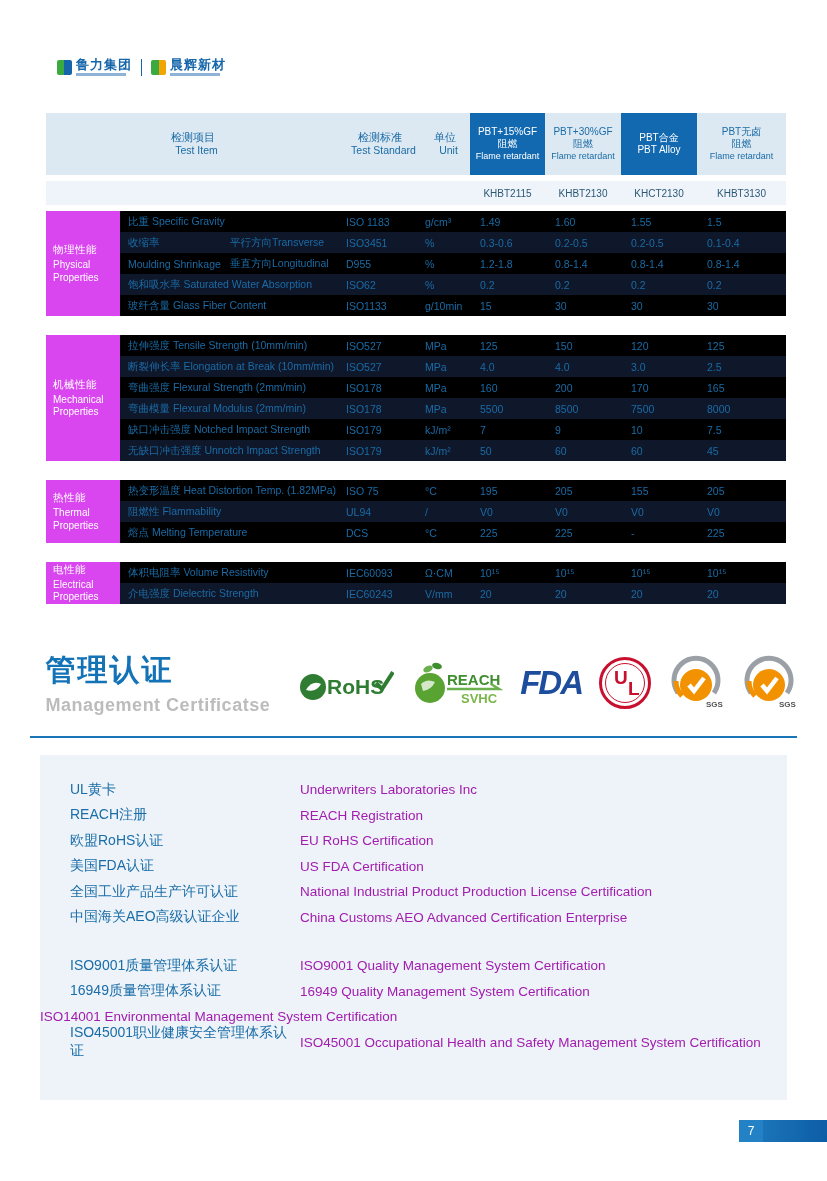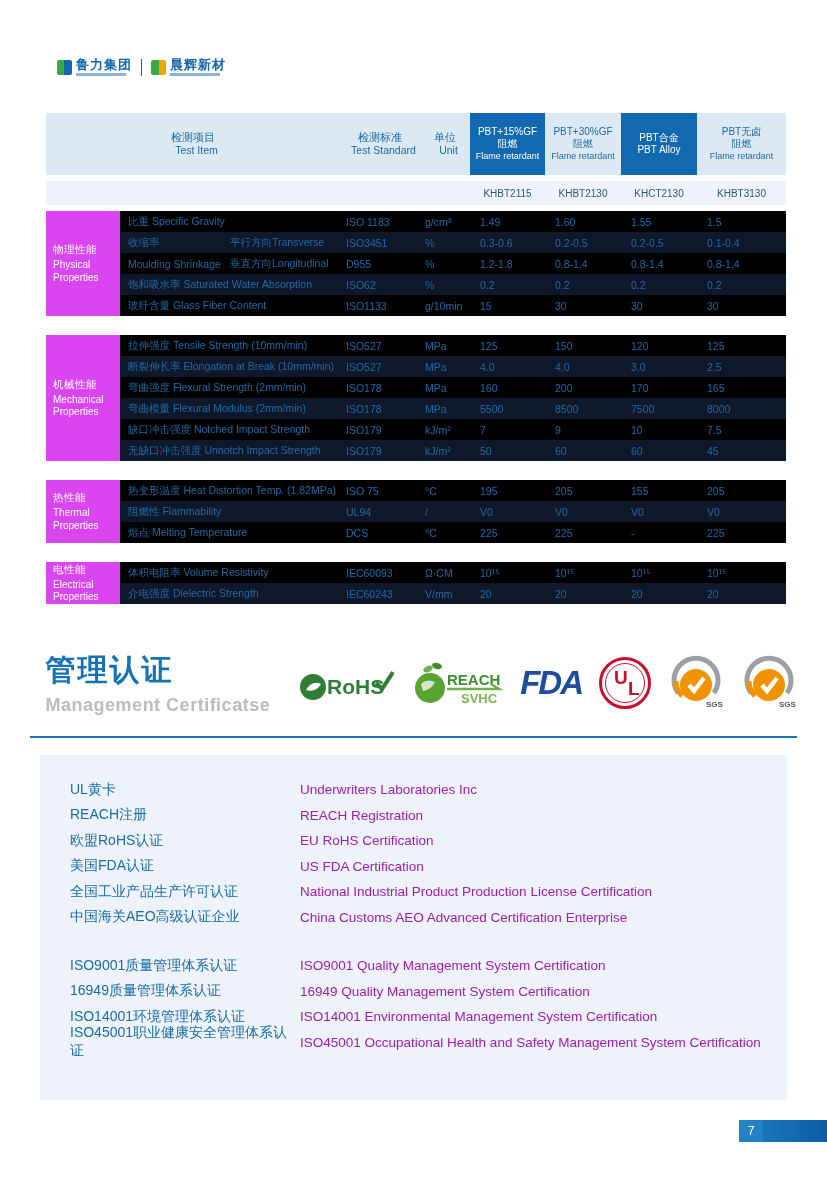--- a/index.html
+++ b/index.html
@@ -407,21 +407,20 @@
       <div class="cert-group">
         <div class="cert-row">
           <div class="cert-zh">ISO9001质量管理体系认证</div>
           <div class="cert-en">ISO9001 Quality Management System Certification</div>
         </div>
         <div class="cert-row">
           <div class="cert-zh">16949质量管理体系认证</div>
           <div class="cert-en">16949 Quality Management System Certification</div>
         </div>
         <div class="cert-row">
-          <div class="cert-zh">ISO14001环境管理体系认证</div>
           <div class="cert-en">ISO14001 Environmental Management System Certification</div>
         </div>
         <div class="cert-row">
           <div class="cert-zh">ISO45001职业健康安全管理体系认证</div>
           <div class="cert-en">ISO45001 Occupational Health and Safety Management System Certification</div>
         </div>
       </div>
     </div>
 
   <div class="footer">

